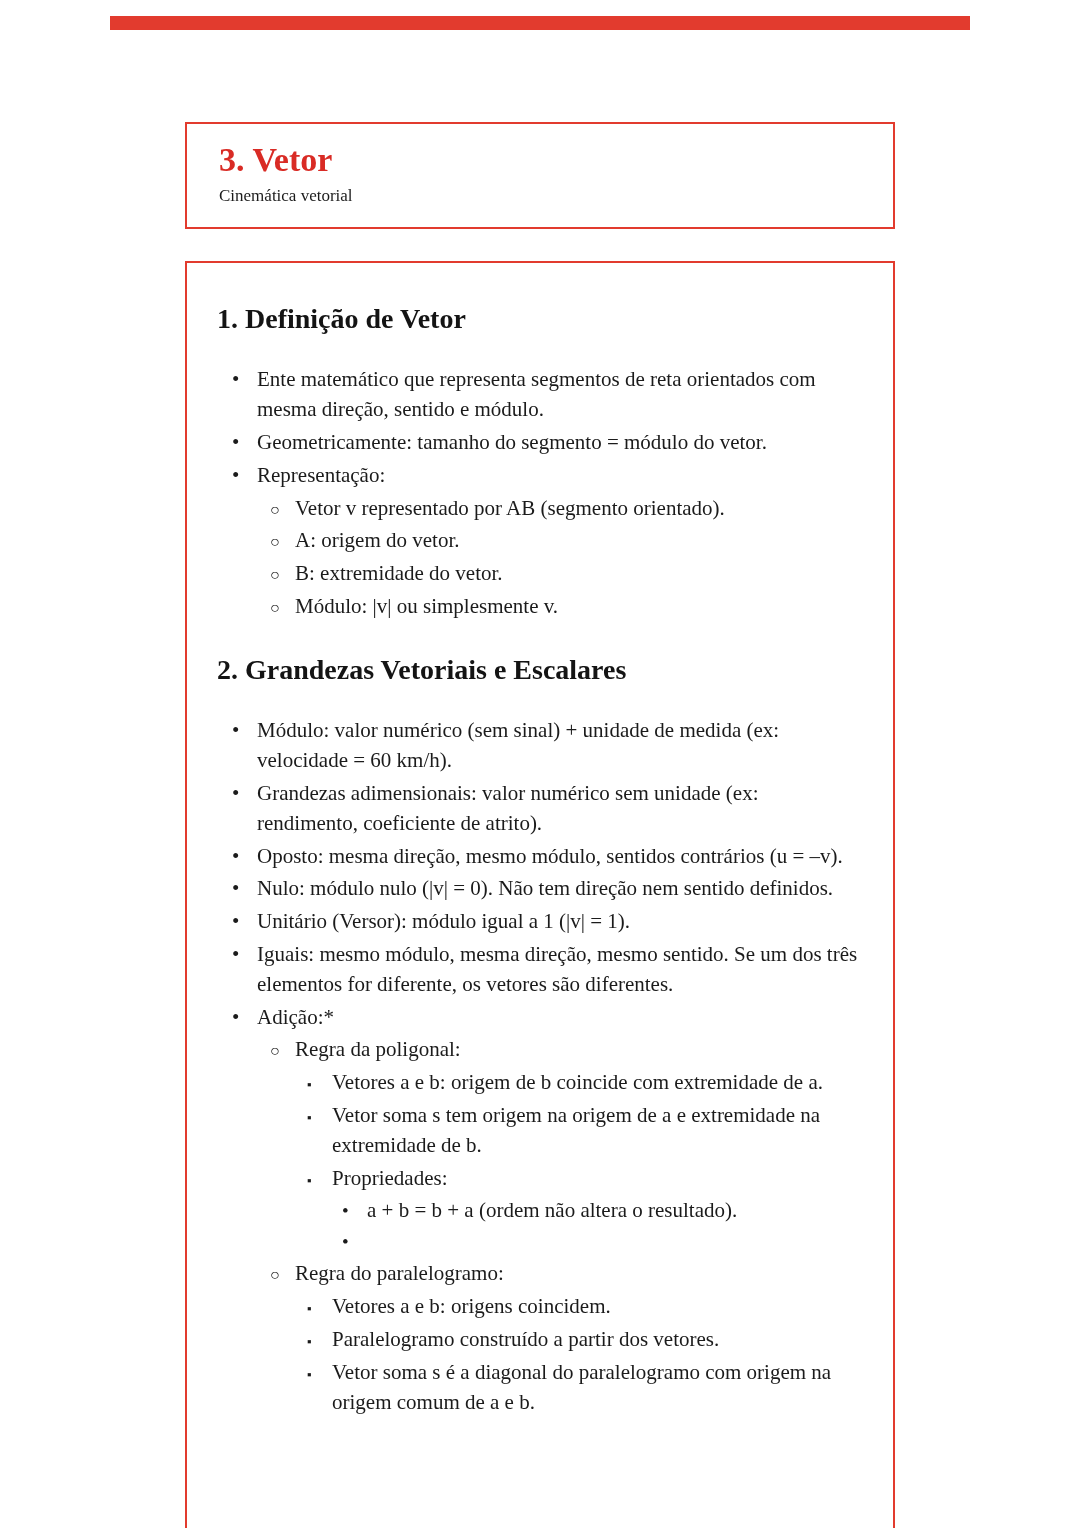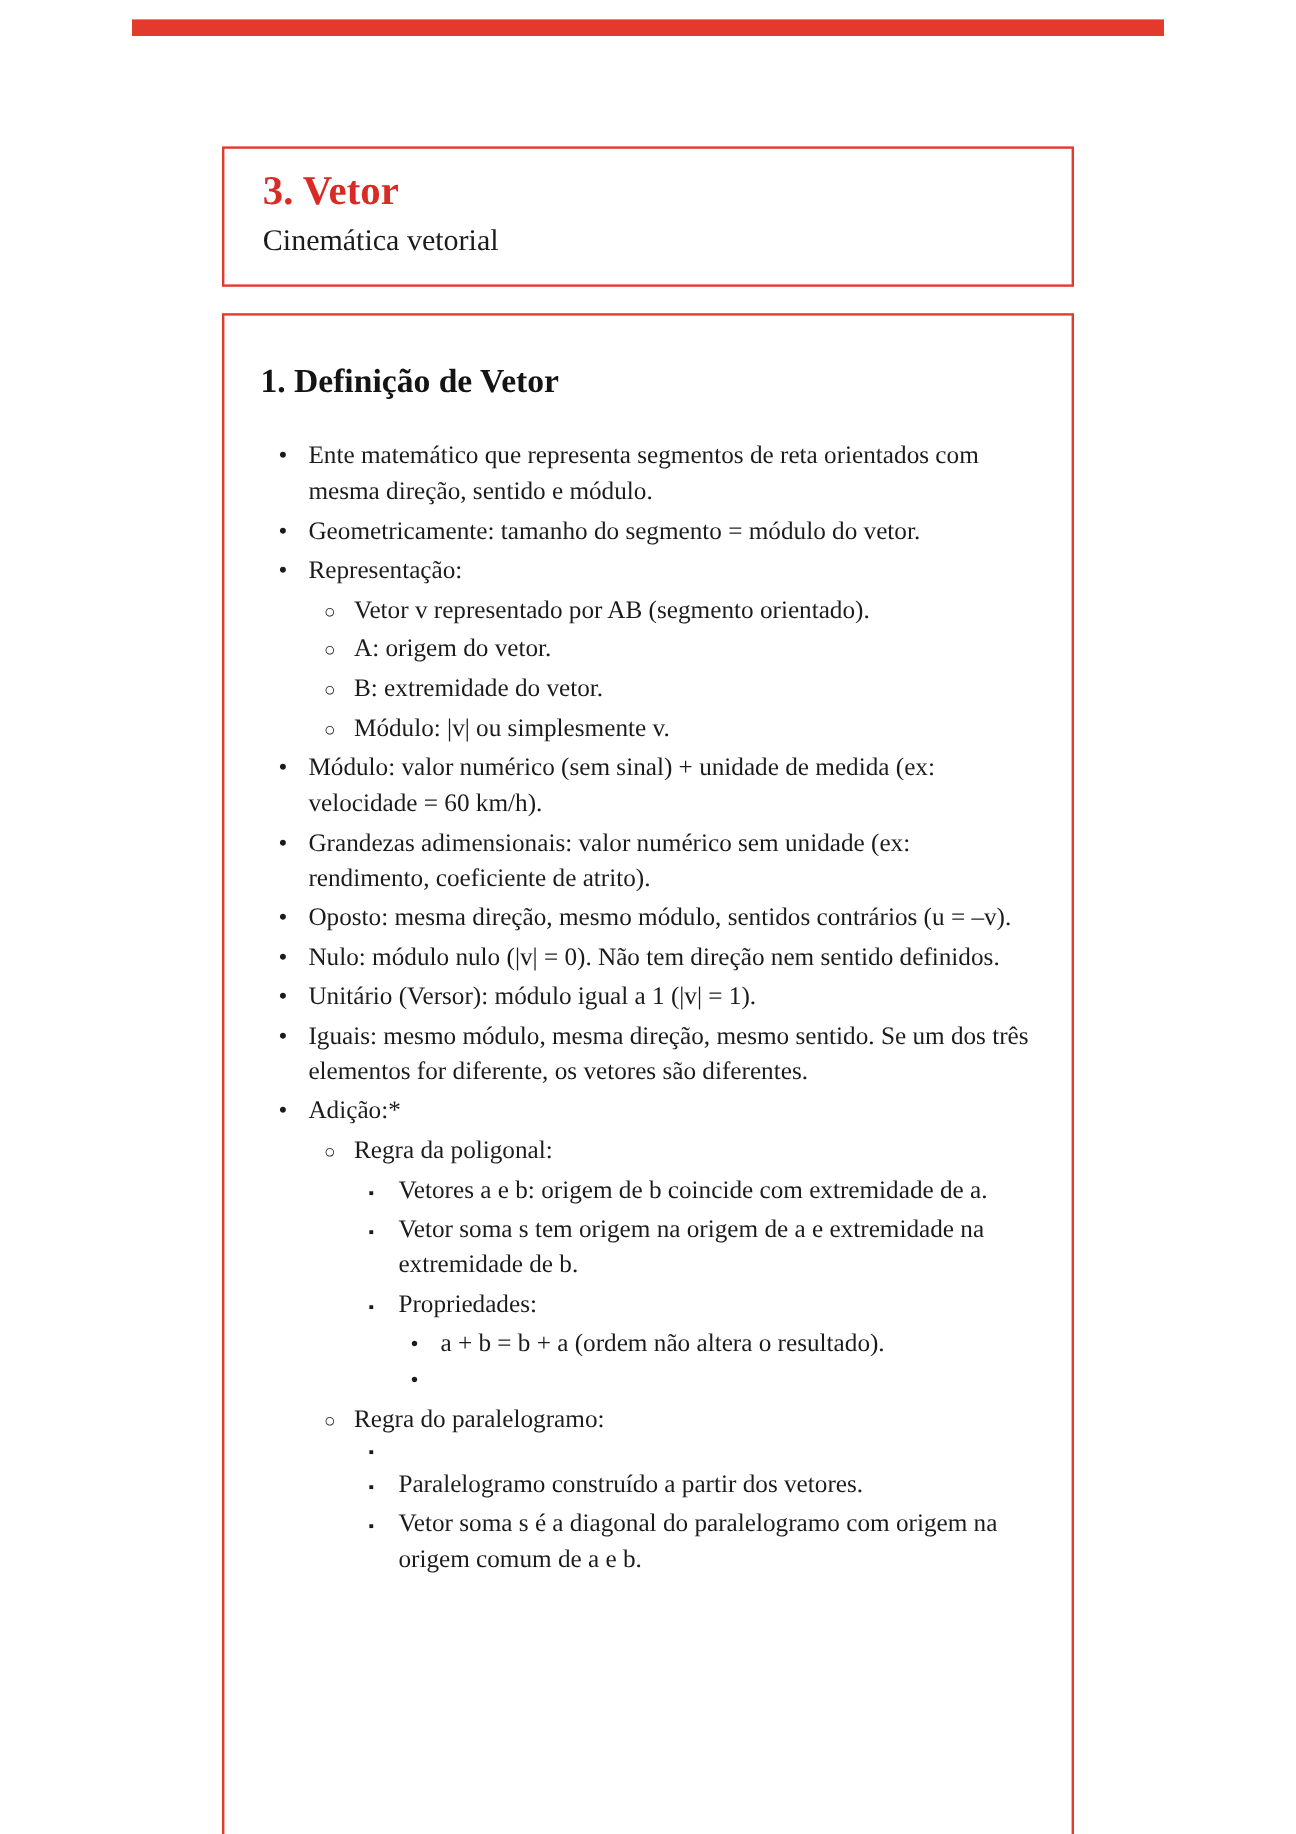--- a/index.html
+++ b/index.html
@@ -32,21 +32,21 @@
   }
   .header-title {
     color: #d92b25;
     font-size: 34px;
     font-weight: bold;
     line-height: 1.2;
     margin: 0;
   }
   .header-subtitle {
     color: #1b1b1b;
-    font-size: 25px;
+    font-size: 17px;
     line-height: 1.3;
     margin-top: 4px;
   }
 
   .content-box {
     position: absolute;
     left: 75px; right: 75px;
     top: 245px;
     bottom: -6px;                 
     border: 2px solid #e23b2e;
@@ -123,20 +123,21 @@
           <span class="txt">A: origem do vetor.</span>
         </div>
         <div class="li lvl-2">
           <span class="marker m2">○</span>
           <span class="txt">B: extremidade do vetor.</span>
         </div>
         <div class="li lvl-2">
           <span class="marker m2">○</span>
           <span class="txt">Módulo: |v| ou simplesmente v.</span>
         </div>
+        <h2 class="sec-heading">2. Grandezas Vetoriais e Escalares</h2>
         <div class="li lvl-1">
           <span class="marker m1">•</span>
           <span class="txt">Módulo: valor numérico (sem sinal) + unidade de medida (ex: velocidade = 60 km/h).</span>
         </div>
         <div class="li lvl-1">
           <span class="marker m1">•</span>
           <span class="txt">Grandezas adimensionais: valor numérico sem unidade (ex: rendimento, coeficiente de atrito).</span>
         </div>
         <div class="li lvl-1">
           <span class="marker m1">•</span>
@@ -180,20 +181,21 @@
         </div>
         <div class="li lvl-4">
           <span class="marker m4">•</span>
         </div>
         <div class="li lvl-2">
           <span class="marker m2">○</span>
           <span class="txt">Regra do paralelogramo:</span>
         </div>
         <div class="li lvl-3">
           <span class="marker m3">▪</span>
+          <span class="txt">Vetores a e b: origens coincidem.</span>
         </div>
         <div class="li lvl-3">
           <span class="marker m3">▪</span>
           <span class="txt">Paralelogramo construído a partir dos vetores.</span>
         </div>
         <div class="li lvl-3">
           <span class="marker m3">▪</span>
           <span class="txt">Vetor soma s é a diagonal do paralelogramo com origem na origem comum de a e b.</span>
         </div>
       </div>

